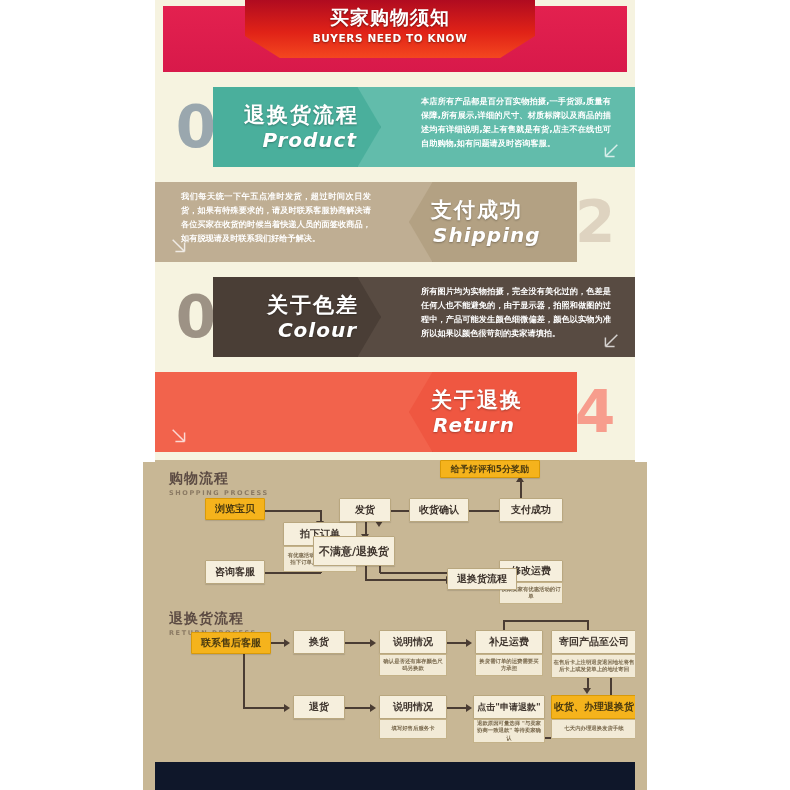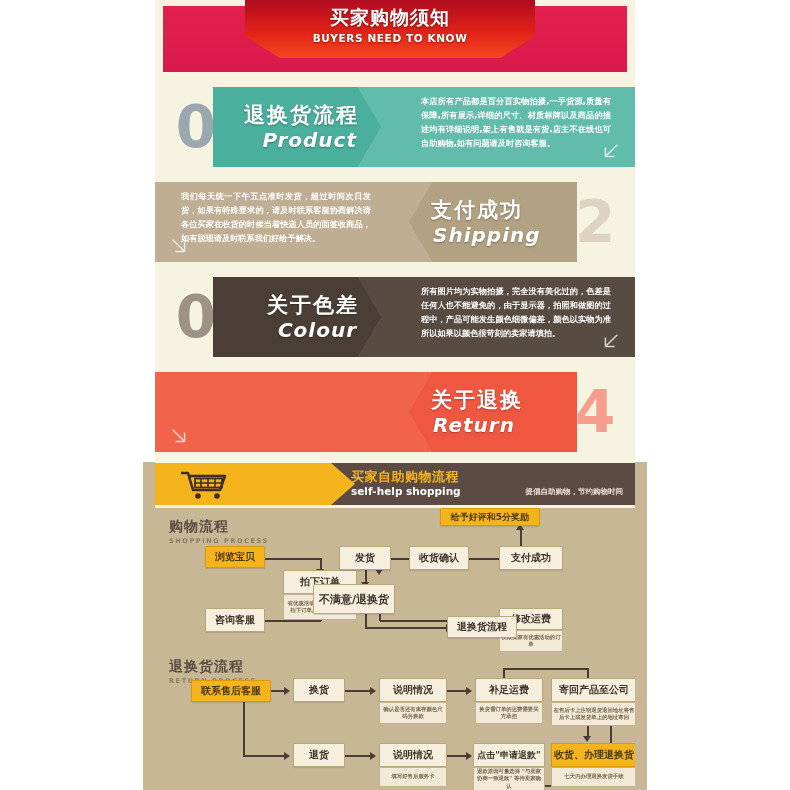--- a/index.html
+++ b/index.html
@@ -231,34 +231,20 @@
       <div class="num" style="color:#f79d8d">04</div>
       <div class="tongue" style="background:#ef5741">
         <div class="t-cn">关于退换</div>
         <div class="t-en">Return</div>
       </div>
       <svg class="corner-arrow" viewBox="0 0 24 24">
         <path d="M4 4 L17 17 M17 17 L7 17 M17 17 L17 7" stroke="#ffffff" stroke-width="1.6" fill="none"></path>
       </svg>
     </div>
 
-    <div class="flow-head">
-      <div class="flow-head-bg"></div>
-      <div class="flow-head-yellow"></div>
-      <svg class="cart-icon" width="52" height="30" viewBox="0 0 52 30">
-        <path d="M2 3 L9 3 L14 20 L41 20 L46 6 L11 6" stroke="#3d2f26" stroke-width="2.6" fill="none" stroke-linejoin="round"></path>
-        <rect x="16" y="8.5" width="27" height="9" fill="none" stroke="#3d2f26" stroke-width="1.8"></rect>
-        <path d="M16 13 L43 13 M22 8.5 L22 17.5 M29 8.5 L29 17.5 M36 8.5 L36 17.5" stroke="#3d2f26" stroke-width="1.6"></path>
-        <circle cx="19" cy="26" r="2.8" fill="#3d2f26"></circle>
-        <circle cx="38" cy="26" r="2.8" fill="#3d2f26"></circle>
-      </svg>
-      <div class="fh-cn">买家自助购物流程</div>
-      <div class="fh-en">self-help shopping</div>
-      <div class="fh-note">提倡自助购物，节约购物时间</div>
-    </div>
 
     <div class="flow-body">
 
       <div class="sec-title" style="left:14px; top:10px">
         <div class="st-cn">购物流程</div>
         <div class="st-en">SHOPPING PROCESS</div>
       </div>
 
       <div class="ln lnh" style="left:109px; top:50px; width:57px"></div>
       <div class="ln lnv" style="left:165px; top:50px; height:13px"></div>

